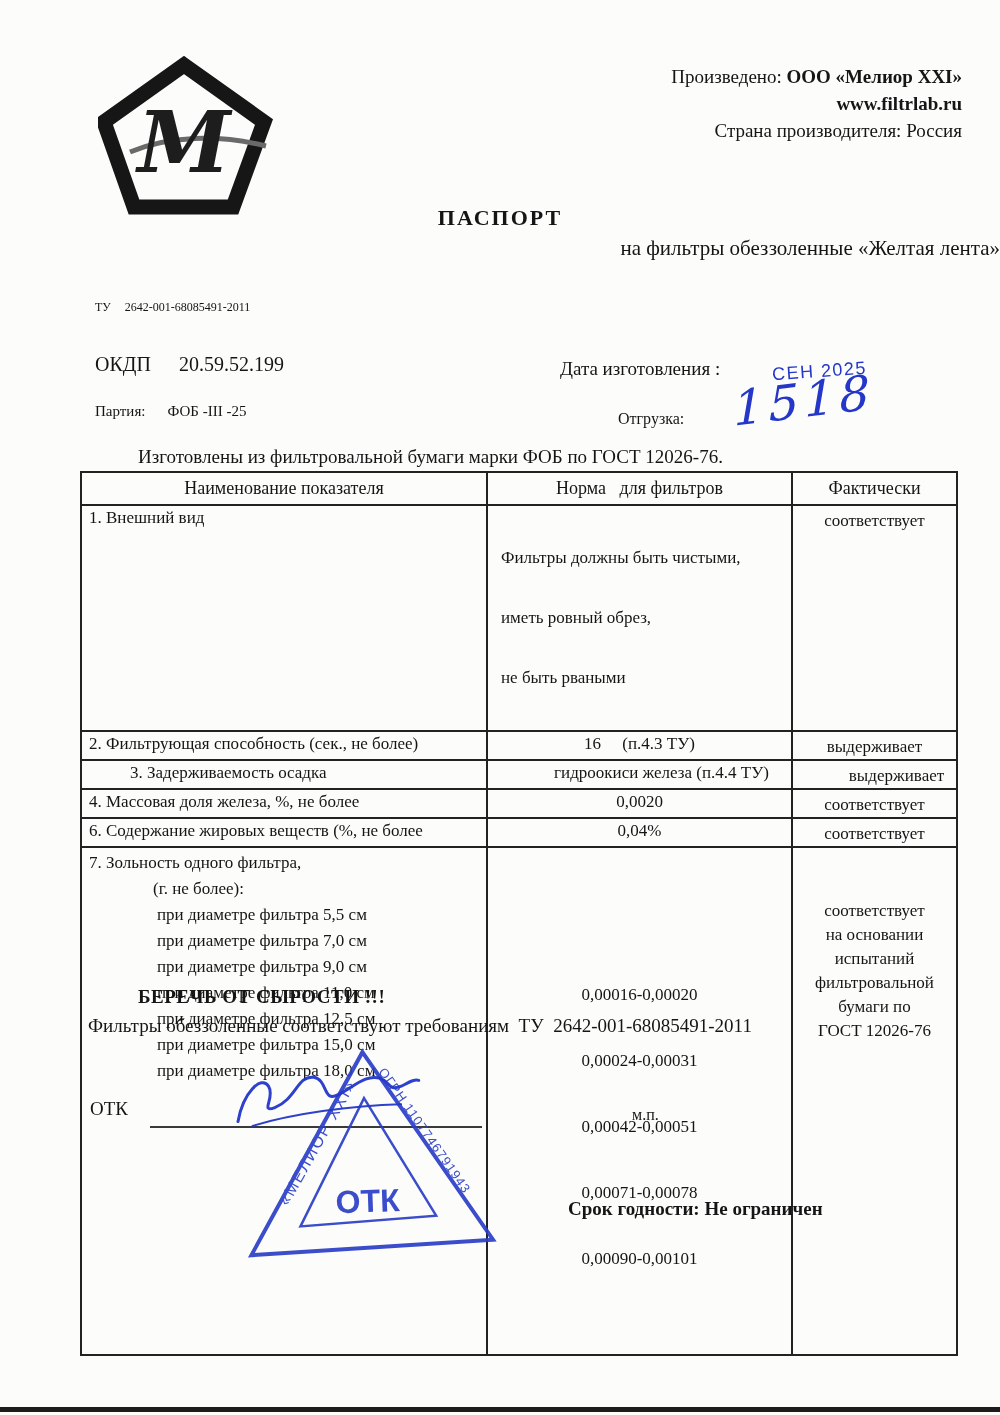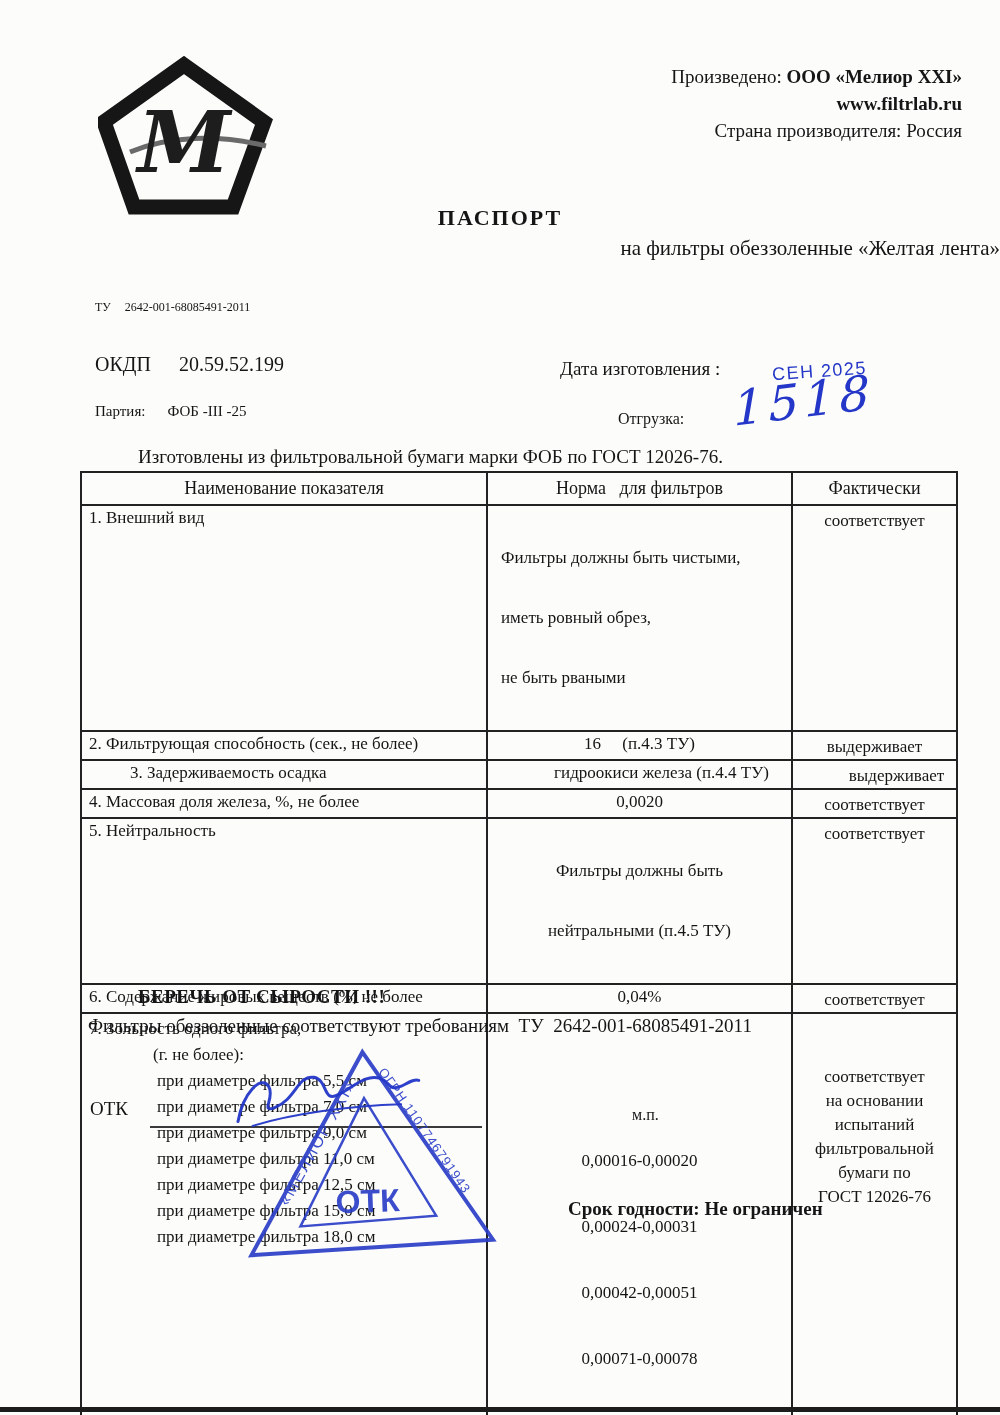--- a/index.html
+++ b/index.html
@@ -141,28 +141,20 @@
     <tr class="r3">
       <td class="name">3. Задерживаемость осадка</td>
       <td class="norm">гидроокиси железа (п.4.4 ТУ)</td>
       <td class="fact">выдерживает</td>
     </tr>
     <tr class="r4">
       <td class="name">4. Массовая доля железа, %, не более</td>
       <td class="norm">0,0020</td>
       <td class="fact">соответствует</td>
     </tr>
-    <tr class="r5">
-      <td class="name">5. Нейтральность</td>
-      <td class="norm">
-        <div>Фильтры должны быть</div>
-        <div>нейтральными (п.4.5 ТУ)</div>
-      </td>
-      <td class="fact">соответствует</td>
-    </tr>
     <tr class="r6">
       <td class="name">6. Содержание жировых веществ (%, не более</td>
       <td class="norm">0,04%</td>
       <td class="fact">соответствует</td>
     </tr>
     <tr class="r7">
       <td class="name">
         <div class="ashline">7. Зольность одного фильтра,</div>
         <div class="ashline ash-ind2">(г. не более):</div>
         <div class="ash-item">при диаметре фильтра 5,5 см</div>

